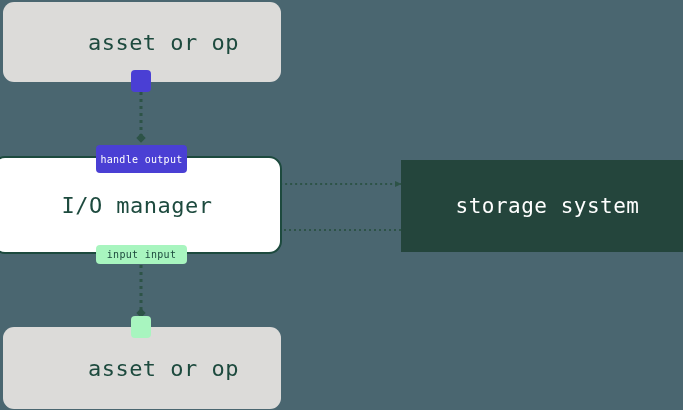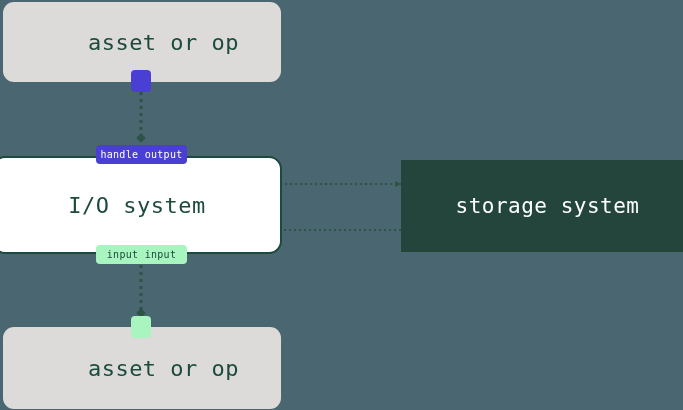--- a/index.html
+++ b/index.html
@@ -94,21 +94,21 @@
     border-radius: 4px;
     font-size: 10px;
     letter-spacing: 0.3px;
     white-space: nowrap;
     box-sizing: border-box;
   }
   #label-handle-output {
     left: 96px;
     top: 145px;
     width: 91px;
-    height: 19px;
+    height: 28px;
     background: #4a3fd4;
     color: #ffffff;
   }
   #label-load-input {
     left: 96px;
     top: 245px;
     width: 91px;
     height: 19px;
     background: #a8f5bf;
     color: #1d4a3e;
@@ -137,21 +137,21 @@
   <path d="M401,230 L149,230 Q141,230 141,238 L141,243" stroke="#2d5347" stroke-width="2" fill="none" stroke-dasharray="2 3" marker-end="url(#arrowDown)"></path>
 
   <path d="M141,265 L141,313" stroke="#2d5347" stroke-width="3" fill="none" stroke-dasharray="3 4" marker-end="url(#diamondEnd)"></path>
 </svg>
 
 <div class="node node-asset" id="node-asset-top">
   <span>asset or op</span>
 </div>
 
 <div class="node" id="node-io-manager">
-  <span>I/O system</span>
+  <span>I/O manager</span>
 </div>
 
 <div class="node" id="node-storage">
   <span>storage system</span>
 </div>
 
 <div class="node node-asset" id="node-asset-bottom">
   <span>asset or op</span>
 </div>
 

